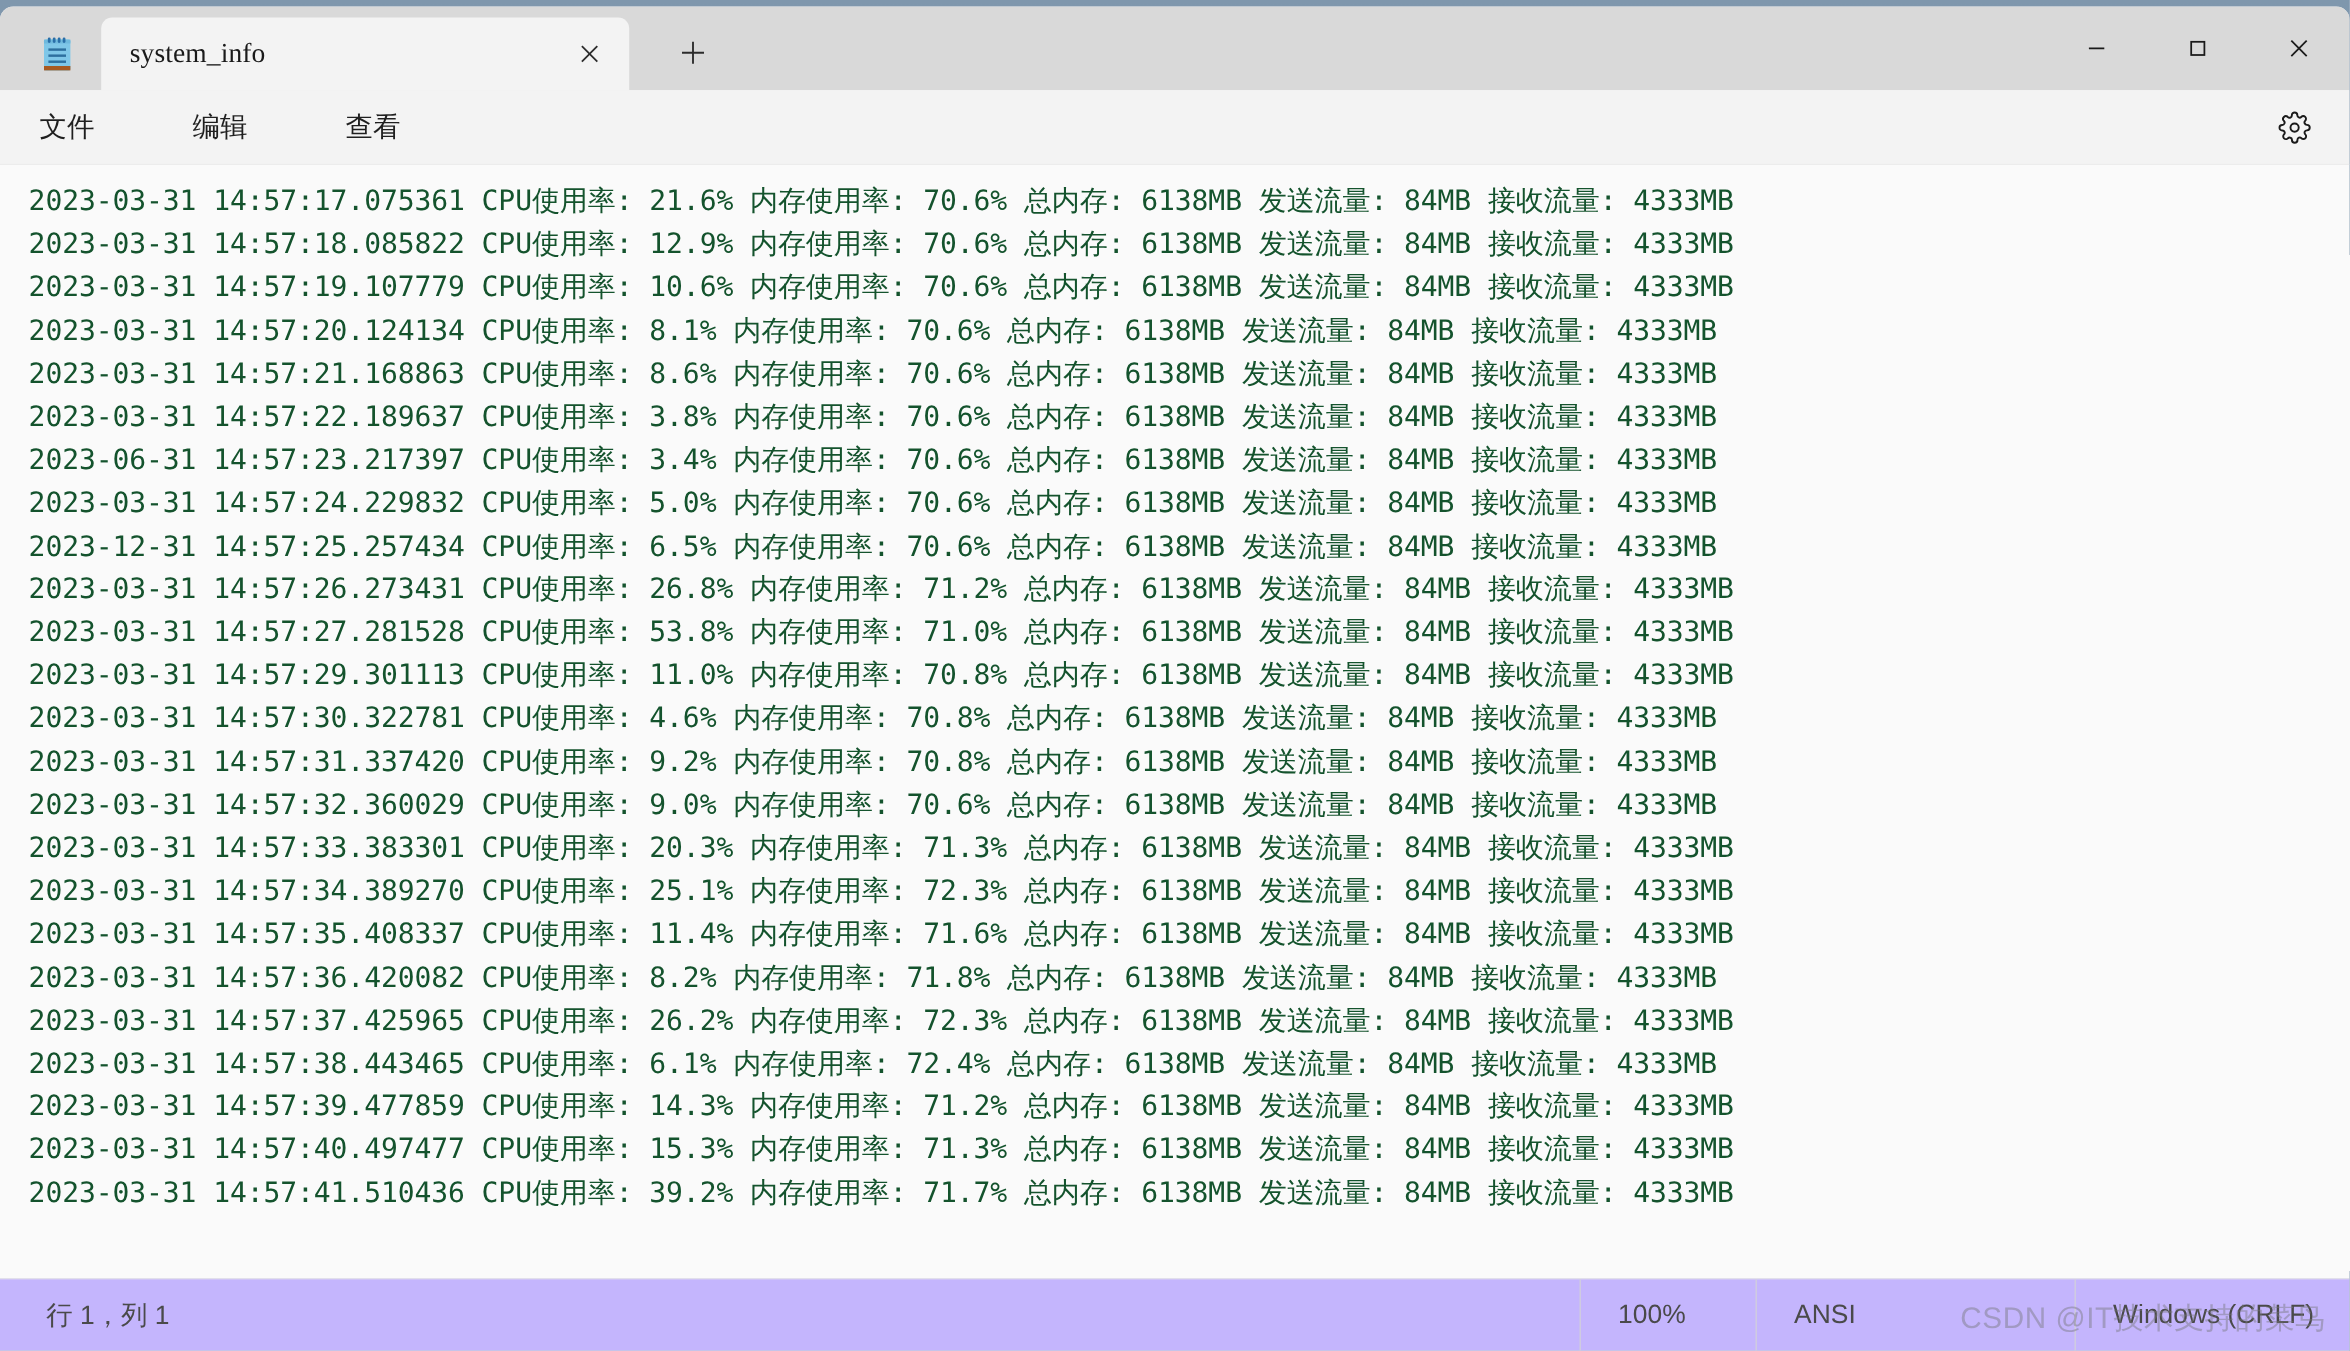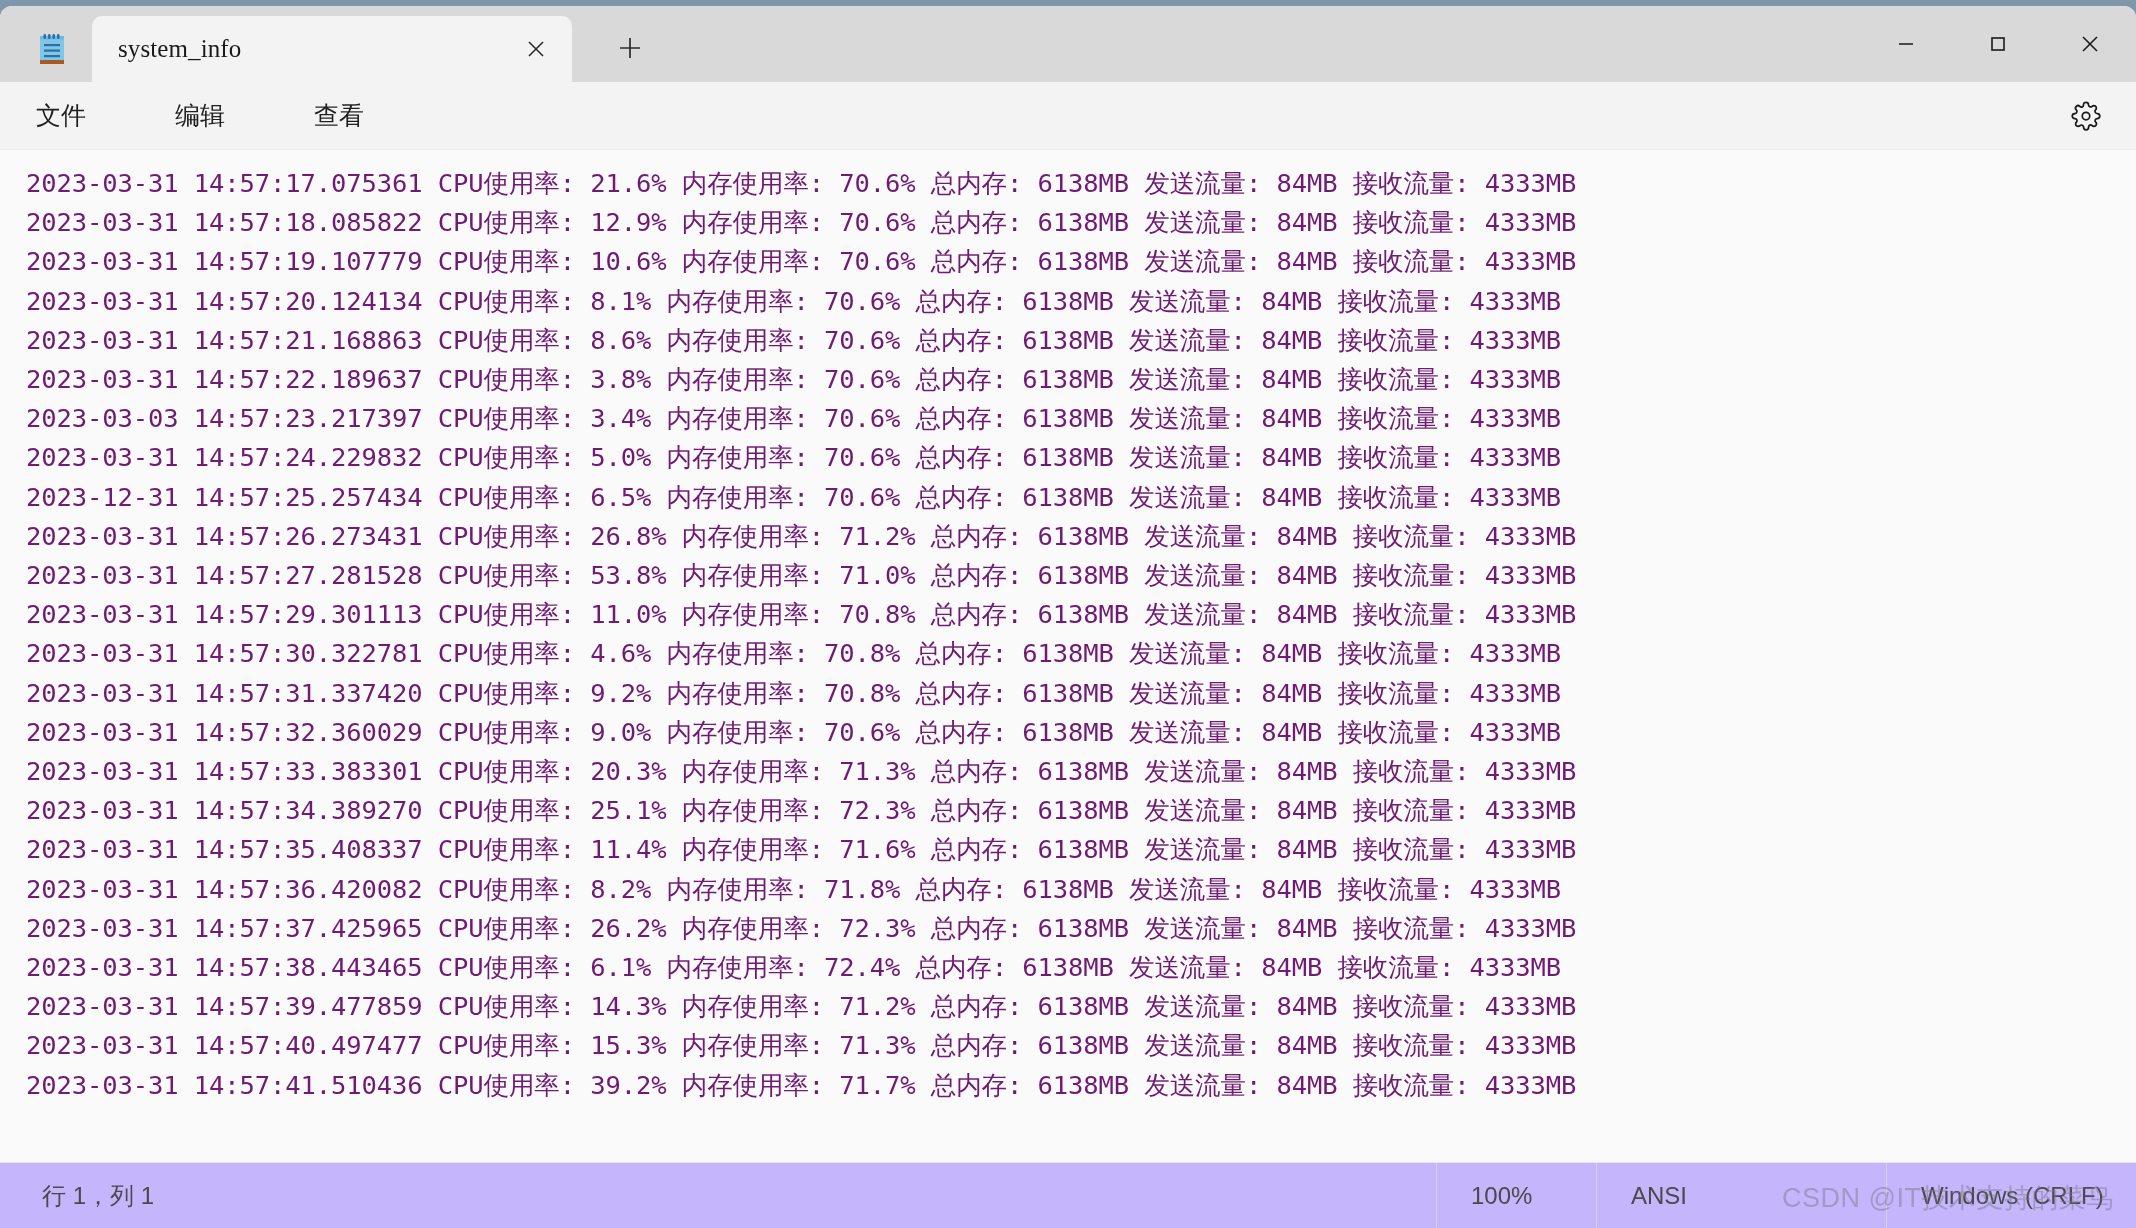--- a/index.html
+++ b/index.html
@@ -162,21 +162,21 @@
     flex: 1 1 auto;
     background: #fafafa;
     overflow: hidden;
     padding: 14px 0 0 26px;
   }
 
   .log-line {
     font-family: "DejaVu Sans Mono", "Liberation Mono", monospace;
     font-size: 25.5px;
     line-height: 39.2px;
-    color: #701a75;
+    color: #14532d;
     white-space: pre;
     letter-spacing: -0.1px;
   }
 
   
   .statusbar {
     position: relative;
     height: 66px;
     flex: 0 0 66px;
     background: #c4b5fd;
@@ -303,21 +303,21 @@
       </div>
     </div>
 
     <div class="editor">
       <div class="log-line">2023-03-31 14:57:17.075361 CPU使用率: 21.6% 内存使用率: 70.6% 总内存: 6138MB 发送流量: 84MB 接收流量: 4333MB</div>
       <div class="log-line">2023-03-31 14:57:18.085822 CPU使用率: 12.9% 内存使用率: 70.6% 总内存: 6138MB 发送流量: 84MB 接收流量: 4333MB</div>
       <div class="log-line">2023-03-31 14:57:19.107779 CPU使用率: 10.6% 内存使用率: 70.6% 总内存: 6138MB 发送流量: 84MB 接收流量: 4333MB</div>
       <div class="log-line">2023-03-31 14:57:20.124134 CPU使用率: 8.1% 内存使用率: 70.6% 总内存: 6138MB 发送流量: 84MB 接收流量: 4333MB</div>
       <div class="log-line">2023-03-31 14:57:21.168863 CPU使用率: 8.6% 内存使用率: 70.6% 总内存: 6138MB 发送流量: 84MB 接收流量: 4333MB</div>
       <div class="log-line">2023-03-31 14:57:22.189637 CPU使用率: 3.8% 内存使用率: 70.6% 总内存: 6138MB 发送流量: 84MB 接收流量: 4333MB</div>
-      <div class="log-line">2023-03-03 14:57:23.217397 CPU使用率: 3.4% 内存使用率: 70.6% 总内存: 6138MB 发送流量: 84MB 接收流量: 4333MB</div>
+      <div class="log-line">2023-06-31 14:57:23.217397 CPU使用率: 3.4% 内存使用率: 70.6% 总内存: 6138MB 发送流量: 84MB 接收流量: 4333MB</div>
       <div class="log-line">2023-03-31 14:57:24.229832 CPU使用率: 5.0% 内存使用率: 70.6% 总内存: 6138MB 发送流量: 84MB 接收流量: 4333MB</div>
       <div class="log-line">2023-12-31 14:57:25.257434 CPU使用率: 6.5% 内存使用率: 70.6% 总内存: 6138MB 发送流量: 84MB 接收流量: 4333MB</div>
       <div class="log-line">2023-03-31 14:57:26.273431 CPU使用率: 26.8% 内存使用率: 71.2% 总内存: 6138MB 发送流量: 84MB 接收流量: 4333MB</div>
       <div class="log-line">2023-03-31 14:57:27.281528 CPU使用率: 53.8% 内存使用率: 71.0% 总内存: 6138MB 发送流量: 84MB 接收流量: 4333MB</div>
       <div class="log-line">2023-03-31 14:57:29.301113 CPU使用率: 11.0% 内存使用率: 70.8% 总内存: 6138MB 发送流量: 84MB 接收流量: 4333MB</div>
       <div class="log-line">2023-03-31 14:57:30.322781 CPU使用率: 4.6% 内存使用率: 70.8% 总内存: 6138MB 发送流量: 84MB 接收流量: 4333MB</div>
       <div class="log-line">2023-03-31 14:57:31.337420 CPU使用率: 9.2% 内存使用率: 70.8% 总内存: 6138MB 发送流量: 84MB 接收流量: 4333MB</div>
       <div class="log-line">2023-03-31 14:57:32.360029 CPU使用率: 9.0% 内存使用率: 70.6% 总内存: 6138MB 发送流量: 84MB 接收流量: 4333MB</div>
       <div class="log-line">2023-03-31 14:57:33.383301 CPU使用率: 20.3% 内存使用率: 71.3% 总内存: 6138MB 发送流量: 84MB 接收流量: 4333MB</div>
       <div class="log-line">2023-03-31 14:57:34.389270 CPU使用率: 25.1% 内存使用率: 72.3% 总内存: 6138MB 发送流量: 84MB 接收流量: 4333MB</div>

